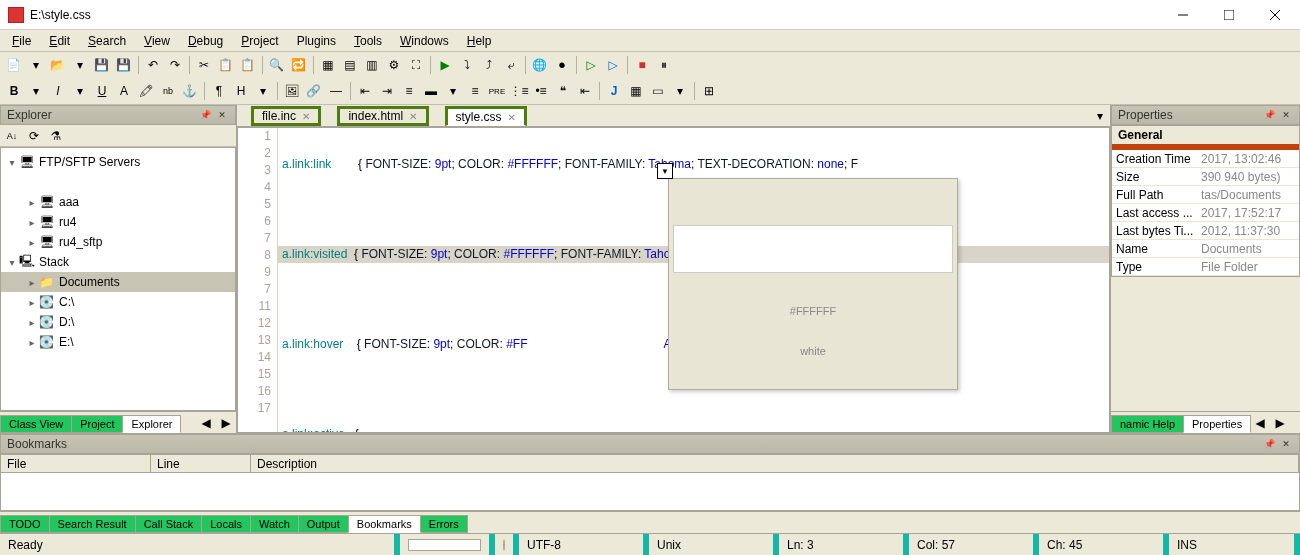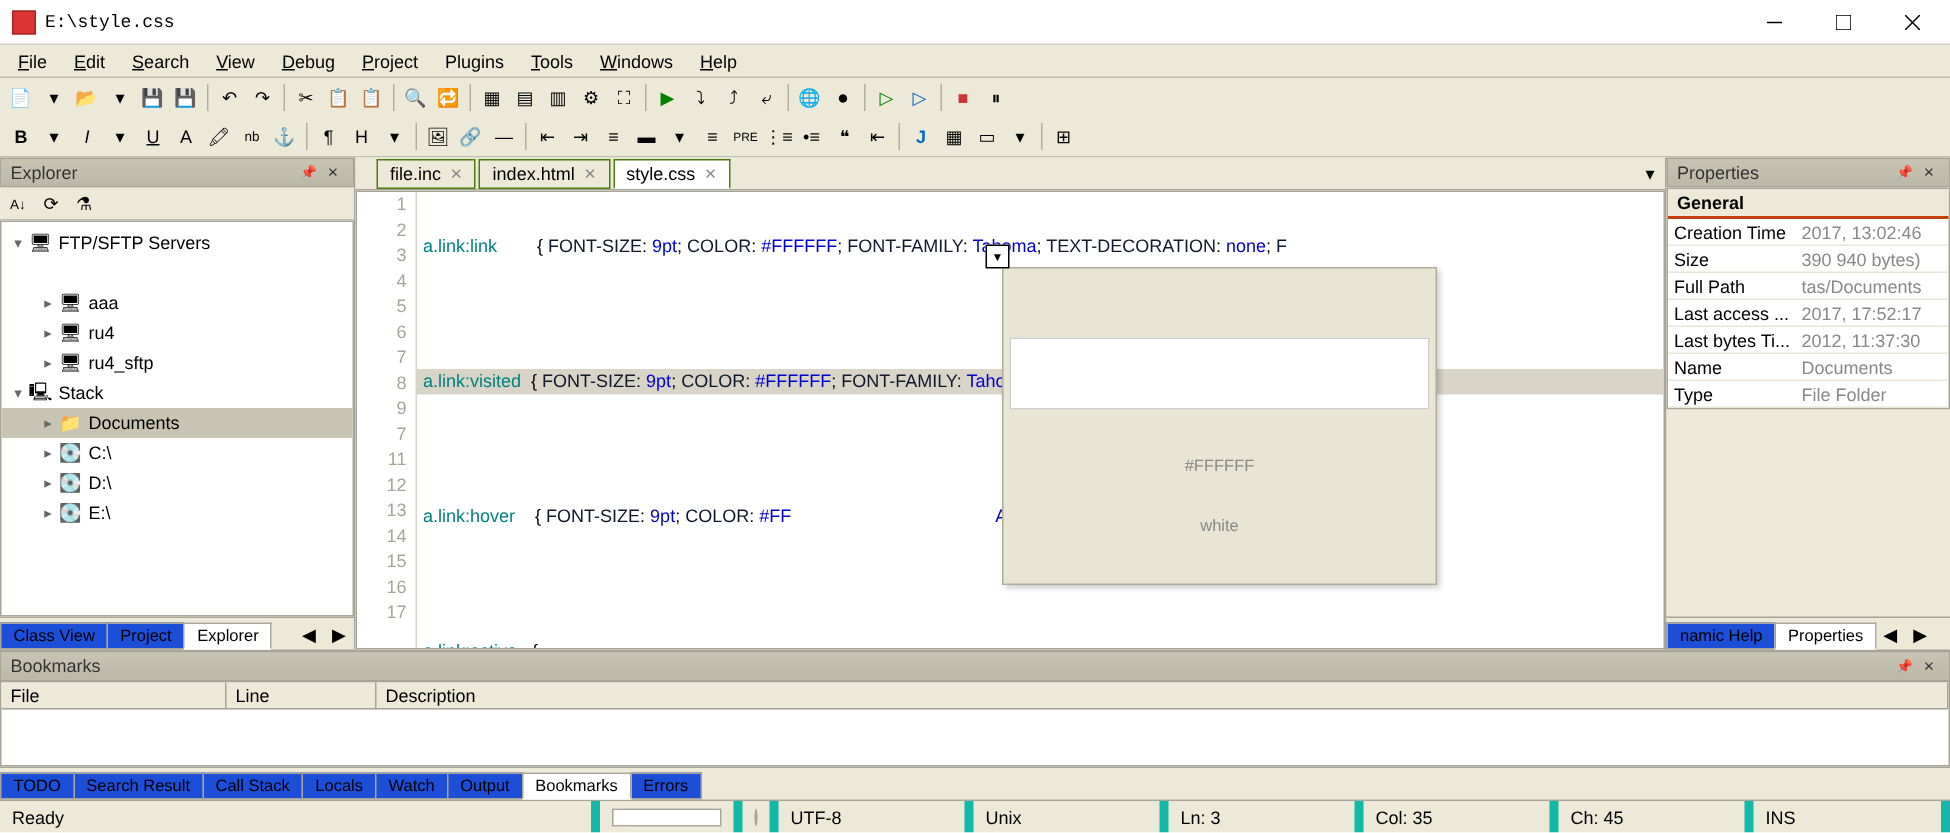--- a/index.html
+++ b/index.html
@@ -1,19 +1,19 @@
 <!DOCTYPE html>
 <html><head>
 <meta charset="utf-8">
 <style>
 * { box-sizing: border-box; margin: 0; padding: 0; font-family: "Segoe UI", Tahoma, sans-serif; font-size: 12px; }
 body { background: #fff; width: 1300px; height: 555px; overflow: hidden; display: flex; flex-direction: column; }
 .titlebar { height: 30px; background: #fff; display: flex; align-items: center; padding: 0 2px; border-bottom: 1px solid #d0d0d0; }
 .titlebar .icon { width: 16px; height: 16px; background: #d33; margin: 0 6px; border: 1px solid #a22; }
-.titlebar .title { flex: 1; font-family: Liberation Mono, monospace; }
+.titlebar .title { flex: 1; }
 .titlebar .wbtn { width: 46px; height: 30px; display: flex; align-items: center; justify-content: center; }
 .menubar { height: 22px; background: #ece9d8; display: flex; align-items: center; padding: 0 4px; gap: 2px; border-bottom: 1px solid #c0c0b0; }
 .menubar span { padding: 2px 8px; cursor: default; }
 .menubar span u { text-decoration: underline; }
 .toolbars { background: #ece9d8; border-bottom: 1px solid #c0c0b0; }
 .toolbar { height: 26px; display: flex; align-items: center; padding: 0 4px; gap: 2px; }
 .tbtn { width: 20px; height: 20px; display: flex; align-items: center; justify-content: center; border: 1px solid transparent; }
 .tsep { width: 1px; height: 18px; background: #b0b0a0; margin: 0 2px; }
 .main { flex: 1; display: flex; min-height: 0; }
 .panel { background: #ece9d8; display: flex; flex-direction: column; }
@@ -21,44 +21,44 @@
 .panel-header .spacer { flex: 1; }
 .panel-header .hbtn { width: 14px; height: 14px; margin-left: 2px; display: flex; align-items: center; justify-content: center; font-size: 9px; }
 .explorer { width: 237px; border-right: 1px solid #a8a498; }
 .explorer-toolbar { height: 22px; display: flex; align-items: center; gap: 2px; padding: 2px; background: #ece9d8; border-bottom: 1px solid #c0c0b0; }
 .tree { flex: 1; background: #fff; overflow: auto; padding: 4px 0; border: 1px solid #a8a498; }
 .tree-row { display: flex; align-items: center; height: 20px; padding-left: 4px; white-space: nowrap; }
 .tree-row.sel { background: #c8c4b4; }
 .tree-row .exp { width: 14px; text-align: center; font-size: 10px; color: #666; }
 .tree-row .ticon { width: 16px; height: 16px; margin-right: 4px; display: inline-flex; align-items: center; justify-content: center; }
 .bottom-tabs { height: 22px; display: flex; align-items: flex-end; background: #ece9d8; border-top: 1px solid #a8a498; }
-.btab { padding: 2px 8px; border: 1px solid #a8a498; background: #1d4ed8; margin-right: -1px; font-size: 11px; }
+.btab { padding: 2px 8px; border: 1px solid #a8a498; background: #22c55e; margin-right: -1px; font-size: 11px; }
 .btab.active { background: #fff; border-bottom: 1px solid #fff; position: relative; z-index: 1; }
 .editor-area { flex: 1; display: flex; flex-direction: column; min-width: 0; }
 .editor-tabs { height: 22px; background: #ece9d8; display: flex; align-items: flex-end; border-bottom: 1px solid #a8a498; }
-.etab { display: flex; align-items: center; padding: 2px 8px; border: 1px solid #4d7c0f; background: #ece9d8; margin-right: 2px; height: 20px; gap: 6px; justify-content: flex-end; }
+.etab { display: flex; align-items: center; padding: 2px 8px; border: 3px solid #4d7c0f; background: #ece9d8; margin-right: 16px; height: 20px; gap: 6px; justify-content: flex-end; }
 .etab.active { background: #fff; border-bottom: 1px solid #fff; }
 .etab .close { font-size: 10px; color: #888; }
 .editor { flex: 1; background: #fff; position: relative; font-family: Consolas, monospace; font-size: 13px; display: flex; overflow: hidden; border: 1px solid #a8a498; }
 .gutter { width: 40px; background: #fff; text-align: right; padding-right: 6px; color: #a8a498; border-right: 1px solid #d8d4c8; }
 .gutter div { height: 17px; line-height: 17px; }
 .code { flex: 1; white-space: pre; position: relative; }
 .code-line { height: 17px; line-height: 17px; padding-left: 4px; }
 .code-line.hl { background: #d8d4c8; }
 .kw-sel { color: #008080; }
 .kw-prop { color: #0f172a; }
 .kw-val { color: #0000cc; }
 .kw-col { color: #0000cc; }
 .tooltip { position: absolute; top: 50px; left: 390px; width: 290px; background: #e8e5d5; border: 1px solid #b0ac9c; box-shadow: 2px 2px 4px rgba(0,0,0,.2); padding-bottom: 4px; text-align: center; }
 .tooltip .tdd { position: absolute; top: -16px; left: -12px; width: 16px; height: 16px; border: 1px solid #000; background: #fff; display: flex; align-items: center; justify-content: center; font-size: 8px; }
 .tooltip .swatch { height: 48px; background: #fff; margin: 4px; border: 1px solid #ccc; }
 .tooltip .tlabel { color: #888; font-size: 11px; }
 .props { width: 190px; border-left: 1px solid #a8a498; }
 .props-body { flex: 1; background: #fff; border: 1px solid #a8a498; font-size: 11px; }
-.props-section { background: #ece9d8; padding: 2px 6px; font-weight: bold; border-bottom: 2px solid #c2410c; }
+.props-section { background: #ece9d8; padding: 2px 6px; font-weight: bold; border-bottom: 6px solid #c2410c; }
 .prop-row { display: flex; border-bottom: 1px solid #e8e5d5; height: 18px; align-items: center; }
 .prop-row .pk { width: 85px; padding-left: 4px; overflow: hidden; text-overflow: ellipsis; white-space: nowrap; }
 .prop-row .pv { flex: 1; color: #888; padding-left: 4px; overflow: hidden; text-overflow: ellipsis; white-space: nowrap; }
 .bookmarks { height: 100px; background: #ece9d8; border-top: 1px solid #a8a498; display: flex; flex-direction: column; }
 .bk-table { flex: 1; background: #fff; border: 1px solid #a8a498; }
 .bk-head { display: flex; background: #ece9d8; border-bottom: 1px solid #a8a498; height: 18px; }
 .bk-head div { padding: 2px 6px; border-right: 1px solid #a8a498; }
 .bk-row { display: flex; height: 18px; align-items: center; }
 .bk-row div { padding: 2px 6px; }
 .statusbar { height: 22px; background: #ece9d8; border-top: 1px solid #a8a498; display: flex; align-items: center; font-size: 11px; }
@@ -414,16 +414,16 @@
   <div class="cell" style="width:400px">Ready</div>
   <div class="cell" style="width:95px">
       <div style="width:80px;height:12px;border:1px solid #a8a498;background:#fff"></div>
     </div>
   <div class="cell" style="width:24px">
       <div style="width:12px;height:12px;border:1px solid #a8a498;border-radius:50%"></div>
     </div>
   <div class="cell" style="width:130px">UTF-8</div>
   <div class="cell" style="width:130px">Unix</div>
   <div class="cell" style="width:130px">Ln: 3</div>
-  <div class="cell" style="width:130px">Col: 35</div>
+  <div class="cell" style="width:130px">Col: 57</div>
   <div class="cell" style="width:130px">Ch: 45</div>
   <div class="cell" style="flex:1">INS</div>
 </div>
 
 </body></html>

